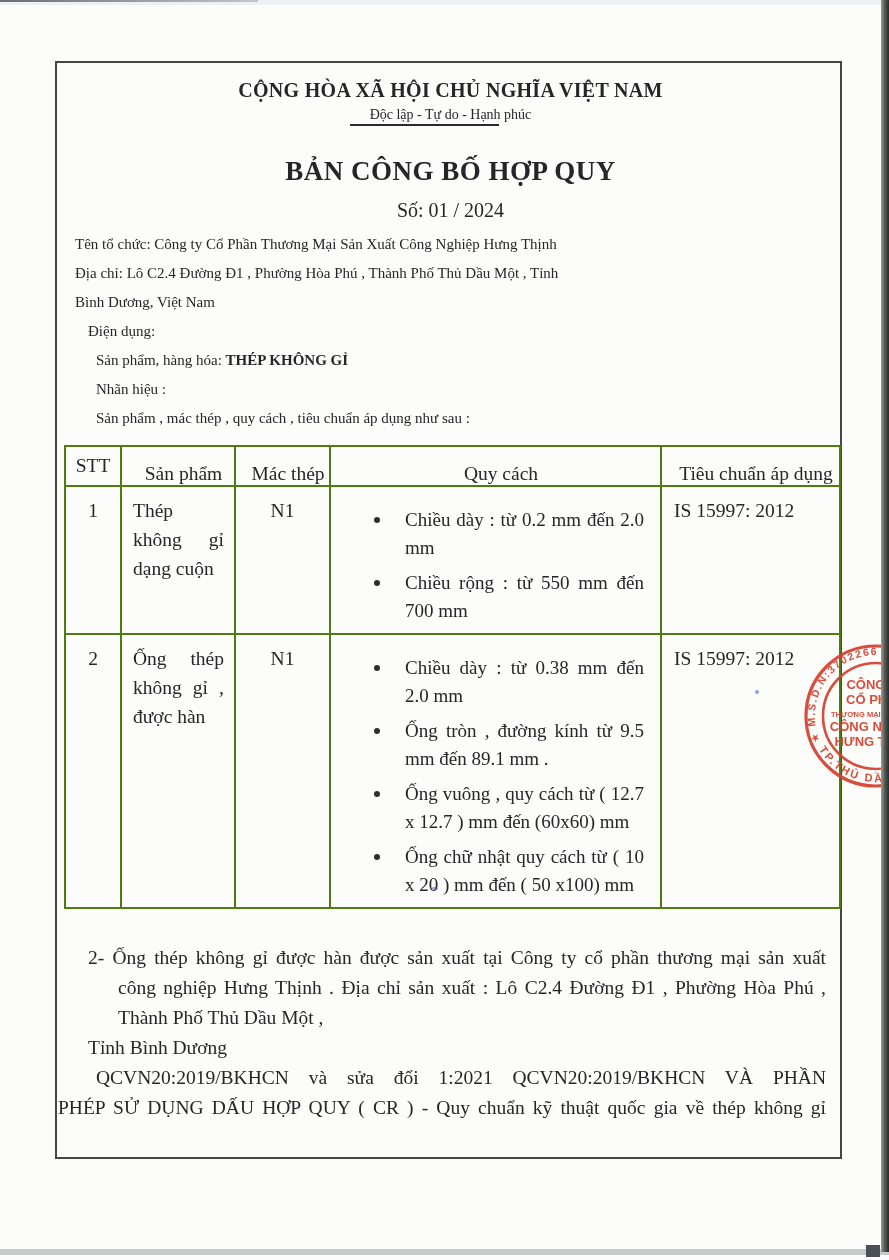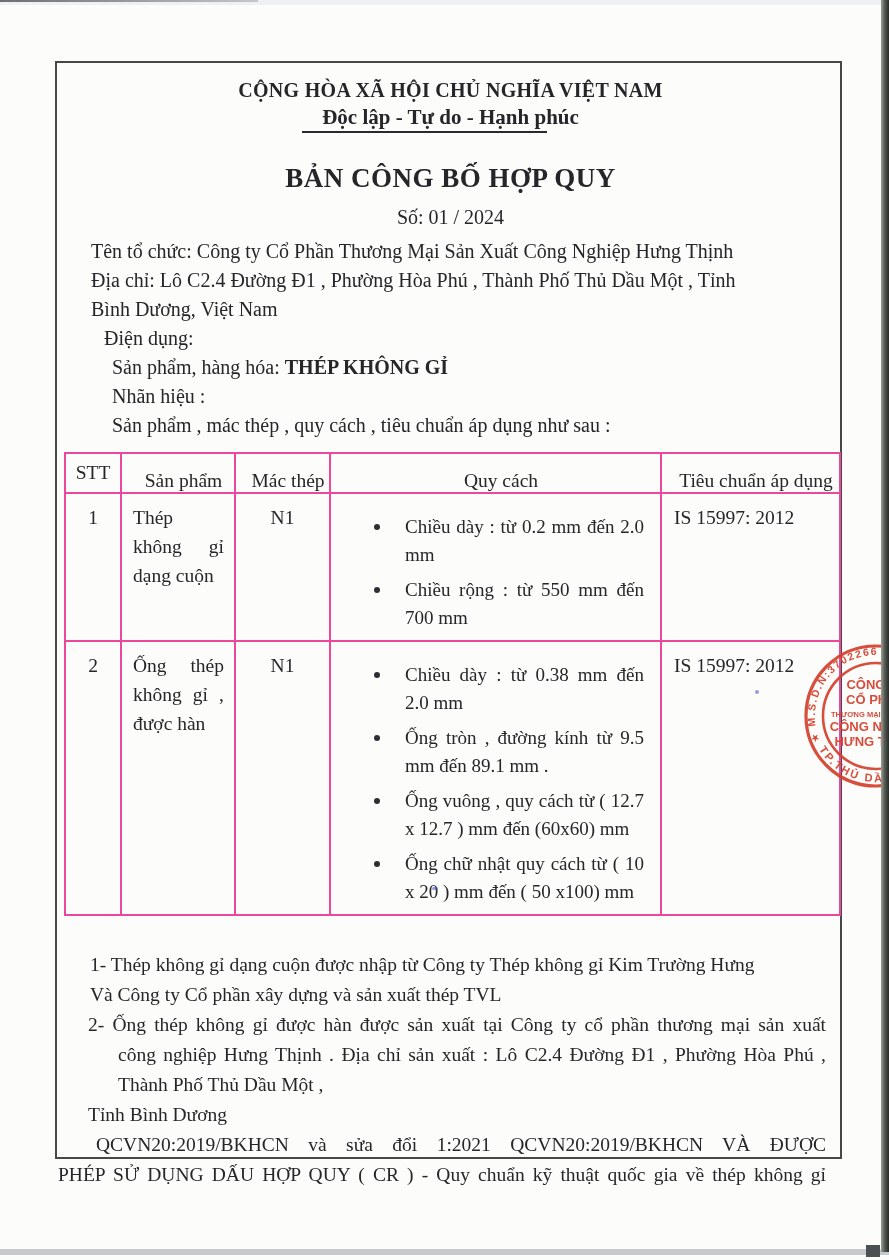--- a/index.html
+++ b/index.html
@@ -25,35 +25,35 @@
 
   
   .frame{position:absolute;left:55px;top:61px;width:787px;height:1098px;
     border:2px solid #474747;box-sizing:border-box;background:transparent;}
   .content{padding:14px 14px 0 18px;}
 
   
   .hdr{text-align:center;}
   .nat-line1{font-size:20px;font-weight:bold;letter-spacing:.3px;margin-top:2px;}
   .motto-wrap{margin-top:3px;}
-  .motto{display:inline-block;position:relative;font-size:21px;font-weight:bold;padding:0 2px 5px 2px;}
+  .motto{display:inline-block;position:relative;font-size:14px;font-weight:normal;padding:0 2px 5px 2px;}
   .motto::after{content:"";position:absolute;left:-18px;right:34px;bottom:2px;height:2px;background:#2a2a2e;}
   .doc-title{font-size:27px;font-weight:bold;letter-spacing:.5px;margin-top:28px;}
   .doc-number{font-size:20px;margin-top:12px;}
 
   
-  .para-block{font-size:20px;line-height:29px;margin-top:8px;margin-left:16px;}
+  .para-block{font-size:15px;line-height:29px;margin-top:8px;}
   .indent-sm{padding-left:13px;}
   .indent-md{padding-left:21px;}
   .product-value{font-weight:bold;}
 
   
   table.spec-table{border-collapse:collapse;margin-top:12px;margin-left:-11px;
     width:775px;table-layout:fixed;}
-  .spec-table th,.spec-table td{border:2px solid #ec4899;box-sizing:border-box;}
+  .spec-table th,.spec-table td{border:2px solid #4d7c0f;box-sizing:border-box;}
   .spec-table th{font-weight:normal;font-size:19.5px;text-align:center;
     height:40px;vertical-align:middle;padding:16px 0 0 11px;}
   .spec-table th.h-stt{text-align:center;padding:0;}
   .col-stt{width:56px;} .col-product{width:114px;} .col-grade{width:95px;}
   .col-specs{width:331px;} .col-standard{width:179px;}
   .spec-table td{vertical-align:top;font-size:19.5px;line-height:29px;}
   .spec-table tbody tr:nth-child(1) td{height:92px;}
   .spec-table tbody tr:nth-child(2) td{height:230px;}
   td.c-stt{text-align:center;padding-top:9px;}
   td.c-product{padding:9px 10px 0 11px;text-align:justify;font-family:Liberation Serif, serif;}
@@ -157,32 +157,28 @@
                 <li class="spec">Ống vuông , quy cách từ ( 12.7 x 12.7 ) mm đến (60x60) mm</li>
                 <li class="spec">Ống chữ nhật quy cách từ ( 10 x 20 ) mm đến ( 50 x100) mm</li>
               </ul>
             </td>
             <td class="c-standard">IS 15997: 2012</td>
           </tr>
         </tbody>
     </table>
 
     <div class="notes">
-      <div id="note1">
-          <div class="ln">1- Thép không gỉ dạng cuộn được nhập từ Công ty Thép không gỉ Kim Trường Hưng</div>
-          <div class="ln">Và Công ty Cổ phần xây dựng và sản xuất thép TVL</div>
-        </div>
       <div id="note2">
           <div class="ln">2- Ống thép không gỉ được hàn được sản xuất tại Công ty cổ phần thương mại sản xuất</div>
           <div class="ln">công nghiệp Hưng Thịnh . Địa chỉ sản xuất : Lô C2.4 Đường Đ1 , Phường Hòa Phú ,</div>
           <div class="ln">Thành Phố Thủ Dầu Một ,</div>
         </div>
       <div class="note-plain">Tỉnh Bình Dương</div>
       <div id="conformity">
-          <div class="ln">QCVN20:2019/BKHCN và sửa đổi 1:2021 QCVN20:2019/BKHCN VÀ ĐƯỢC</div>
+          <div class="ln">QCVN20:2019/BKHCN và sửa đổi 1:2021 QCVN20:2019/BKHCN VÀ PHẦN</div>
           <div class="ln">PHÉP SỬ DỤNG DẤU HỢP QUY ( CR ) - Quy chuẩn kỹ thuật quốc gia về thép không gỉ</div>
         </div>
     </div>
 
   </div>
 </div>
 
 <svg class="stamp" viewBox="0 0 109 195" xmlns="http://www.w3.org/2000/svg">
   <g fill="none" stroke="#d5402e">
     <circle cx="96" cy="94" r="70" stroke-width="3.2"></circle>

